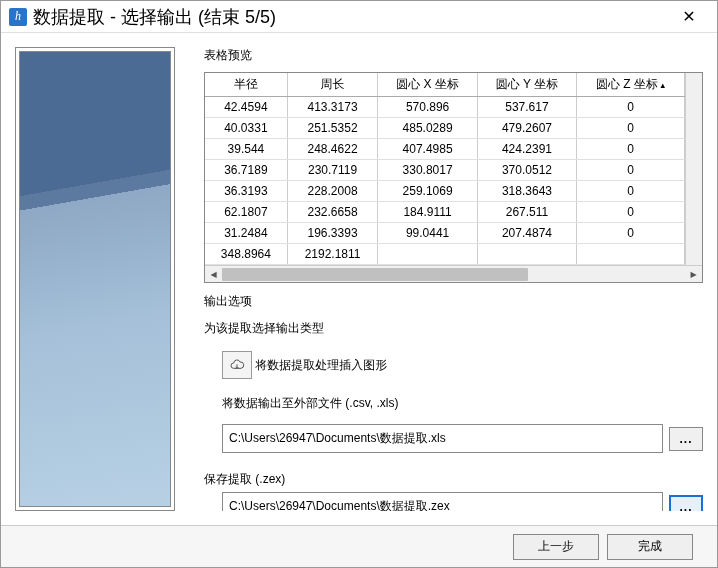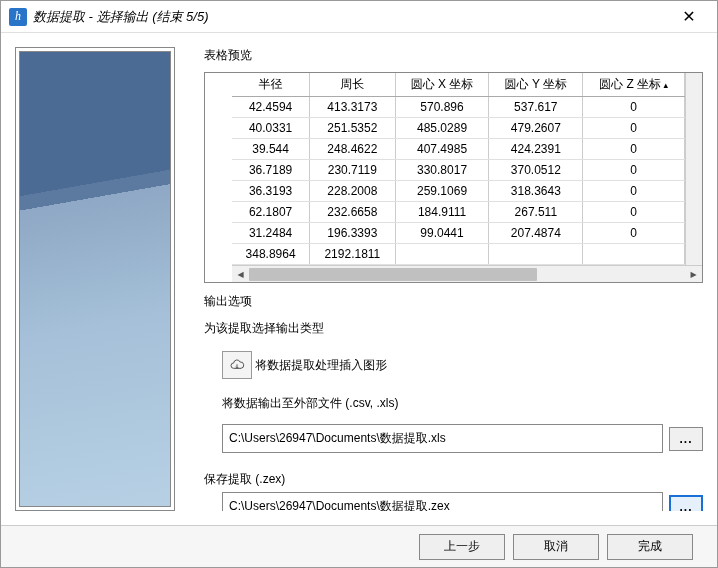--- a/index.html
+++ b/index.html
@@ -1,27 +1,27 @@
 <!DOCTYPE html>
 <html><head>
 <meta charset="utf-8">
 <style>
   * { box-sizing: border-box; margin: 0; padding: 0; }
   body { font-family: "Microsoft YaHei", "Segoe UI", sans-serif; font-size: 12px; background: #f0f0f0; }
   .window { width: 718px; height: 568px; background: #fff; border: 1px solid #999; display: flex; flex-direction: column; }
   .titlebar { height: 32px; display: flex; align-items: center; padding: 0 8px; border-bottom: 1px solid #e0e0e0; }
   .titlebar .icon { width: 18px; height: 18px; background: #2874c8; color: #fff; display:flex; align-items:center; justify-content:center; font-style:italic; font-family: Georgia, serif; font-size:12px; border-radius:2px; margin-right:6px;}
-  .titlebar .title { flex: 1; font-size: 13px; font-style: italic; }
+  .titlebar .title { flex: 1; font-size: 18px; }
   .titlebar .close { width: 40px; text-align: center; font-size: 16px; cursor: pointer; font-weight:300; }
   .content { flex: 1; display: flex; padding: 14px; gap: 29px; overflow:hidden;}
   .leftpanel { width: 160px; border: 1px solid #888; background: #fff; display:flex; align-items:stretch; justify-content:stretch; padding:3px;}
   .preview-img { flex:1; background: linear-gradient(170deg, #4b6b94 0%, #4b6b94 30%, #5c7aa0 30%, #5c7aa0 33%, #8ea8c5 33%, #a5c0d8 60%, #b7d0e4 100%); border:1px solid #888; position:relative; }
   .rightpanel { flex: 1; display: flex; flex-direction: column; gap: 6px; overflow:hidden;}
   .section-label { font-size: 12px; margin-bottom:2px;}
-  .table-wrap { border: 1px solid #888; height: 262px; display:flex; flex-direction:column;padding-left:27px; }
+  .table-wrap { border: 1px solid #888; height: 262px; display:flex; flex-direction:column; }
   .table-scroll { flex:1; overflow:hidden; position:relative;}
   table { border-collapse: collapse; width: 100%; font-size:12px; }
   th, td { border-right:1px solid #ccc; border-bottom:1px solid #e0e0e0; padding: 3px 6px; text-align:center; white-space:nowrap;}
   th { background:#fff; font-weight:400; border-bottom:1px solid #aaa; position:relative;}
   .vscroll { width:17px; background:#f0f0f0; border-left:1px solid #ccc;}
   .table-inner { display:flex; flex:1; overflow:hidden;}
   .hscroll { height:17px; background:#f0f0f0; border-top:1px solid #ccc; display:flex; align-items:center;}
   .hscroll .arrow { width:17px; height:17px; display:flex; align-items:center; justify-content:center; font-size:8px; color:#555; cursor:pointer;}
   .hscroll .track { flex:1; height:17px; position:relative;}
   .hscroll .thumb { position:absolute; left:0; top:2px; height:13px; width:66%; background:#c0c0c0; border-radius:1px;}
@@ -171,17 +171,16 @@
           <input class="path-input" type="text" value="C:\Users\26947\Documents\数据提取.zex" style="">
           <div class="browse-btn active">...</div>
         </div>
       </div>
 
     </div>
   </div>
 
   <div class="footer">
     <button>上一步</button>
-    <button>取消</button>
     <button>完成</button>
   </div>
 
 </div>
 
 </body></html>

